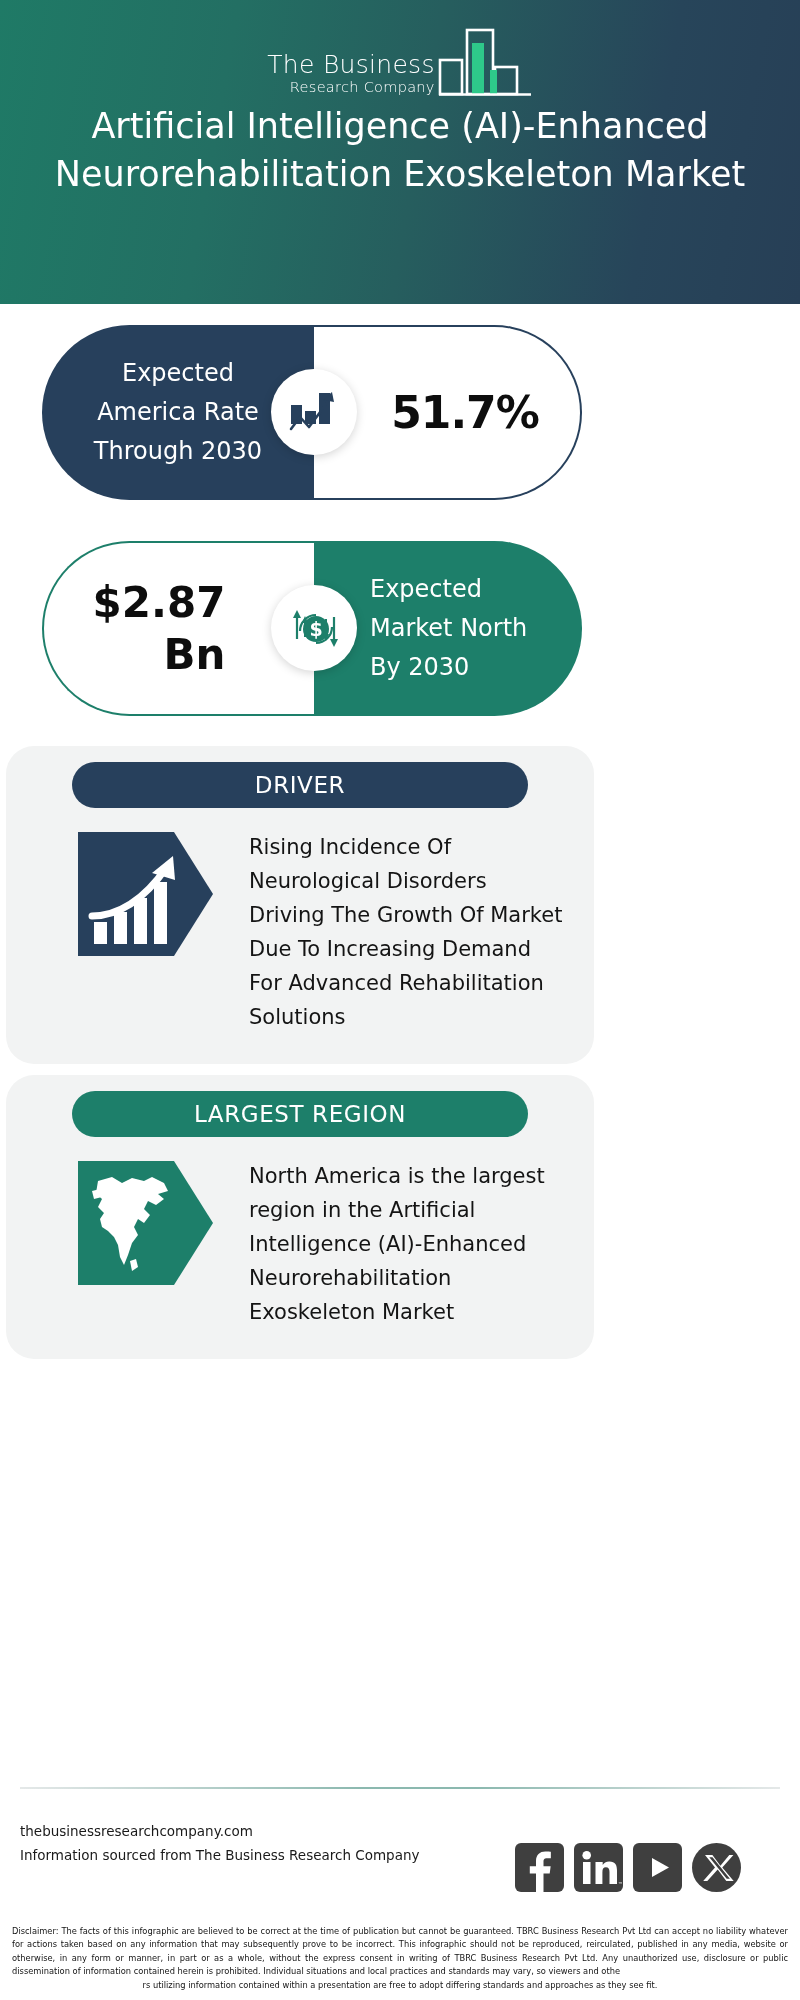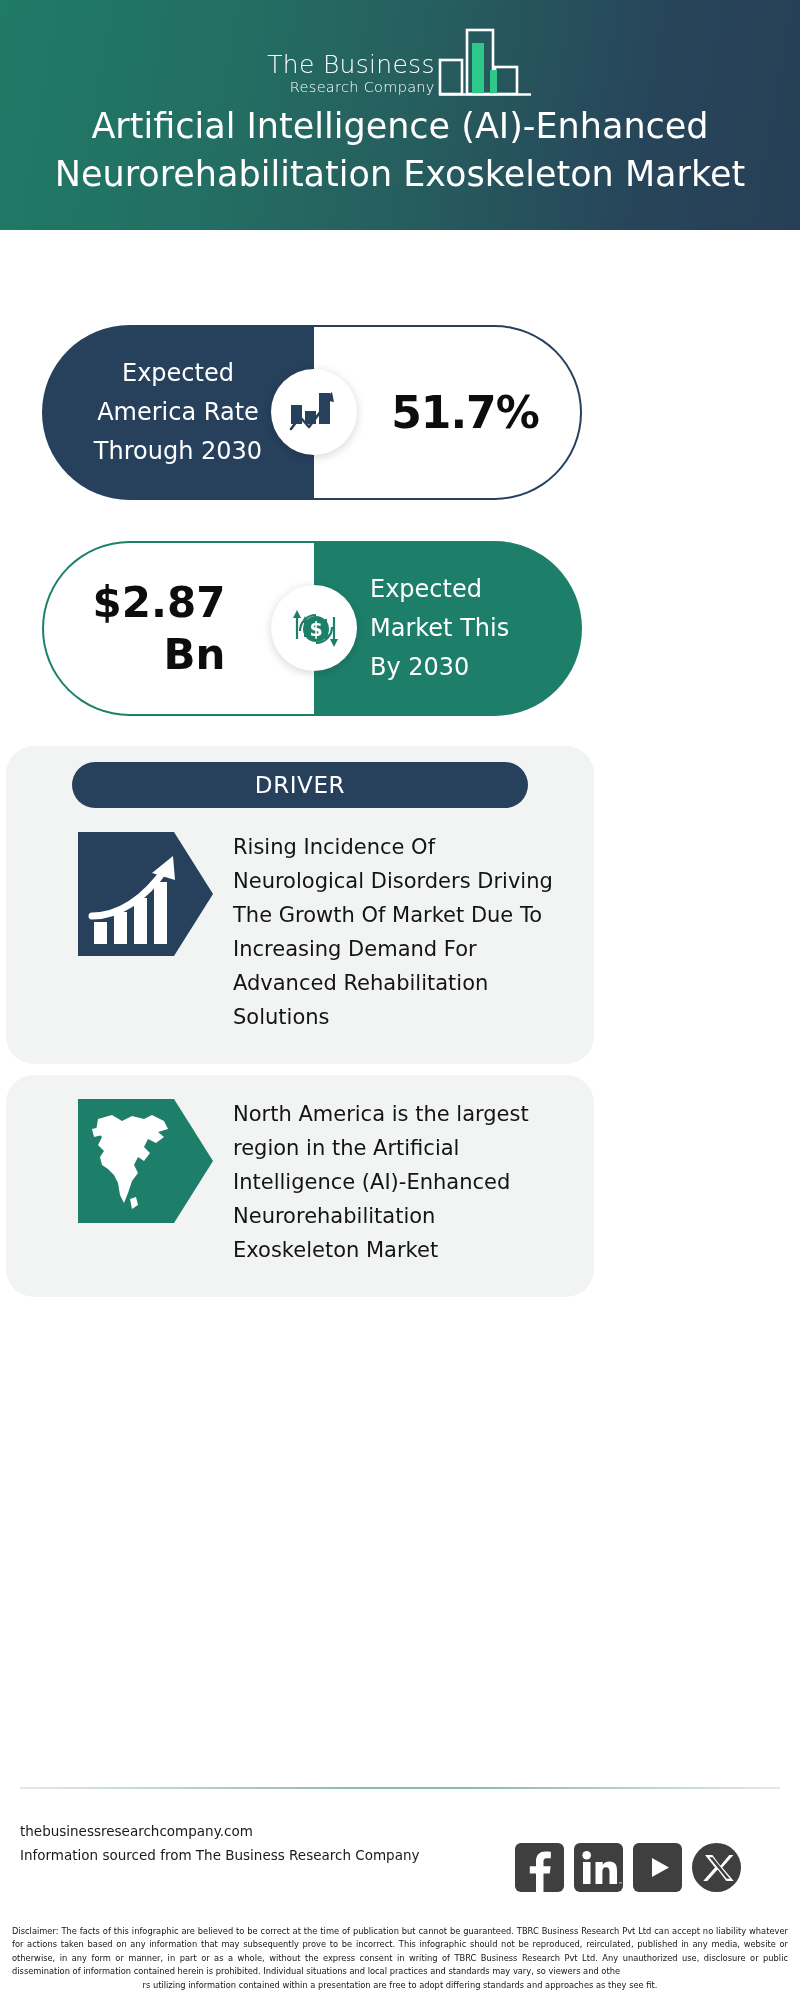--- a/index.html
+++ b/index.html
@@ -8,21 +8,21 @@
     height: 2000px;
     background: #ffffff;
     font-family: "Liberation Sans", sans-serif;
   }
   .page { position: relative; width: 800px; height: 2000px; overflow: hidden; background:#fff; }
 
   
   .header {
     position: relative;
     width: 800px;
-    height: 230px;
+    height: 304px;
     background: linear-gradient(100deg, #1f7a66 0%, #236f63 28%, #265e5e 52%, #27455a 80%, #273f56 100%);
     overflow: hidden;
   }
   .logo-wrap {
     position: absolute;
     left: 0; right: 0; top: 22px;
     display: flex;
     justify-content: center;
     align-items: flex-end;
     gap: 0px;
@@ -148,21 +148,21 @@
     border-radius: 23px;
     display: flex; align-items: center; justify-content: center;
     color: #ffffff;
     font-size: 23px;
     letter-spacing: .6px;
     font-family: "DejaVu Sans", sans-serif;
   }
   .pill.navy { background: #27405c; }
   .pill.teal { background: #1d7f6a; }
 
-  .info-body { display: flex; padding: 20px 28px 30px 72px; gap: 20px; }
+  .info-body { display: flex; padding: 20px 28px 30px 72px; gap: 36px; }
   .penta { width: 135px; height: 124px; flex: 0 0 135px; margin-top: 4px; }
   .info-text {
     font-size: 21px;
     line-height: 1.62;
     color: #141414;
     font-family: "DejaVu Sans", sans-serif;
     padding-top: 2px;
   }
 
   #driver-card  { top: 746px; }
@@ -243,21 +243,21 @@
 
   <div class="stat2">
     <div class="stat2-left">
       <div class="stat2-value">
         <div>$2.87</div>
         <div>Bn</div>
       </div>
     </div>
     <div class="stat2-right">
       <span>Expected</span>
-      <span>Market This</span>
+      <span>Market North</span>
       <span>By 2030</span>
     </div>
     <div class="badge-circle stat2-badge">
       <svg width="52" height="50" viewBox="0 0 52 50">
         <circle cx="28" cy="26" r="13" fill="#1d7f6a"></circle>
         <text x="28" y="33" font-size="19" font-family="DejaVu Sans, sans-serif" font-weight="bold" fill="#ffffff" text-anchor="middle">$</text>
         <path d="M12,28 a16,16 0 0 1 16,-16" fill="none" stroke="#1d7f6a" stroke-width="2.2"></path>
         <path d="M44,24 a16,16 0 0 1 -16,16" fill="none" stroke="#1d7f6a" stroke-width="2.2"></path>
         <line x1="9" y1="36" x2="9" y2="12" stroke="#1d7f6a" stroke-width="2.2"></line>
         <polygon points="9,7 13,15 5,15" fill="#1d7f6a"></polygon>
@@ -283,20 +283,23 @@
         <rect x="56" y="66" width="13" height="46" fill="#ffffff"></rect>
         <rect x="76" y="50" width="13" height="62" fill="#ffffff"></rect>
         <path d="M14,84 C40,84 66,68 88,36" fill="none" stroke="#ffffff" stroke-width="7" stroke-linecap="round"></path>
         <polygon points="95,24 97,48 74,41" fill="#ffffff"></polygon>
       </svg>
       <div class="info-text">Rising Incidence Of Neurological Disorders Driving The Growth Of Market Due To Increasing Demand For Advanced Rehabilitation Solutions</div>
     </div>
   </div>
 
   <div class="infocard" id="region-card">
+    <div class="pill teal">
+      <span>LARGEST REGION</span>
+    </div>
     <div class="info-body">
       <svg class="penta" viewBox="0 0 135 124">
         <polygon points="0,0 96,0 135,62 96,124 0,124" fill="#1d7f6a"></polygon>
         <path fill="#ffffff" d="
           M20,20 L34,16 L44,22 L54,17 L66,20 L74,16 L86,22 L90,30
           L80,33 L86,38 L78,44 L70,40 L66,48 L72,54 L66,62 L60,58
           L56,66 L60,74 L54,82 L50,94 L46,104 L42,96 L40,84 L36,76
           L30,70 L24,66 L22,58 L26,52 L20,46 L24,38 L18,32 Z"></path>
         <path fill="#ffffff" d="M14,30 L22,28 L24,36 L16,38 Z"></path>
         <path fill="#ffffff" d="M52,100 L58,98 L60,106 L54,110 Z"></path>

